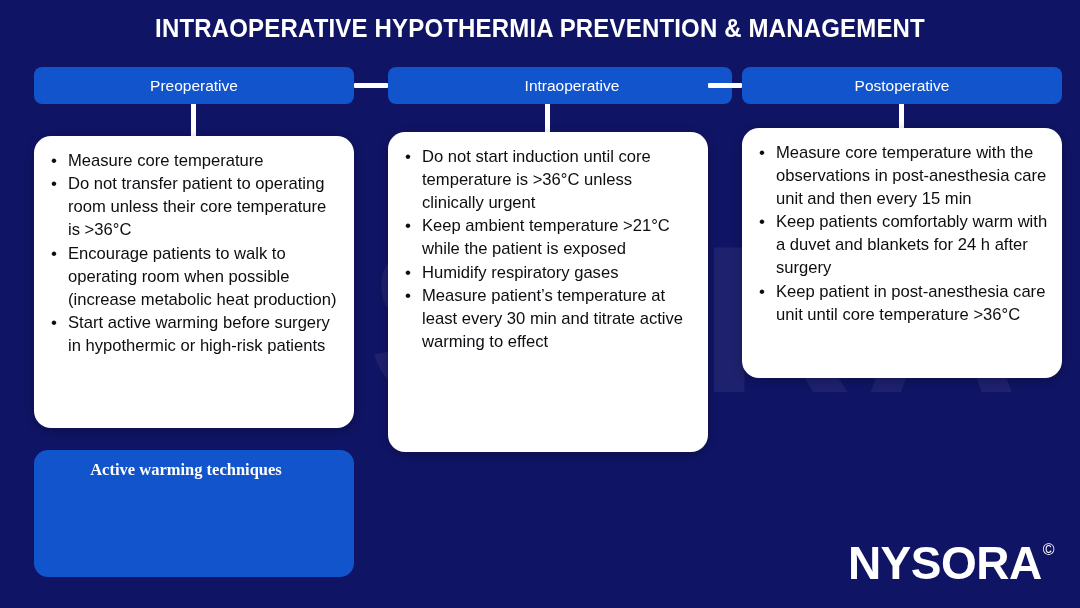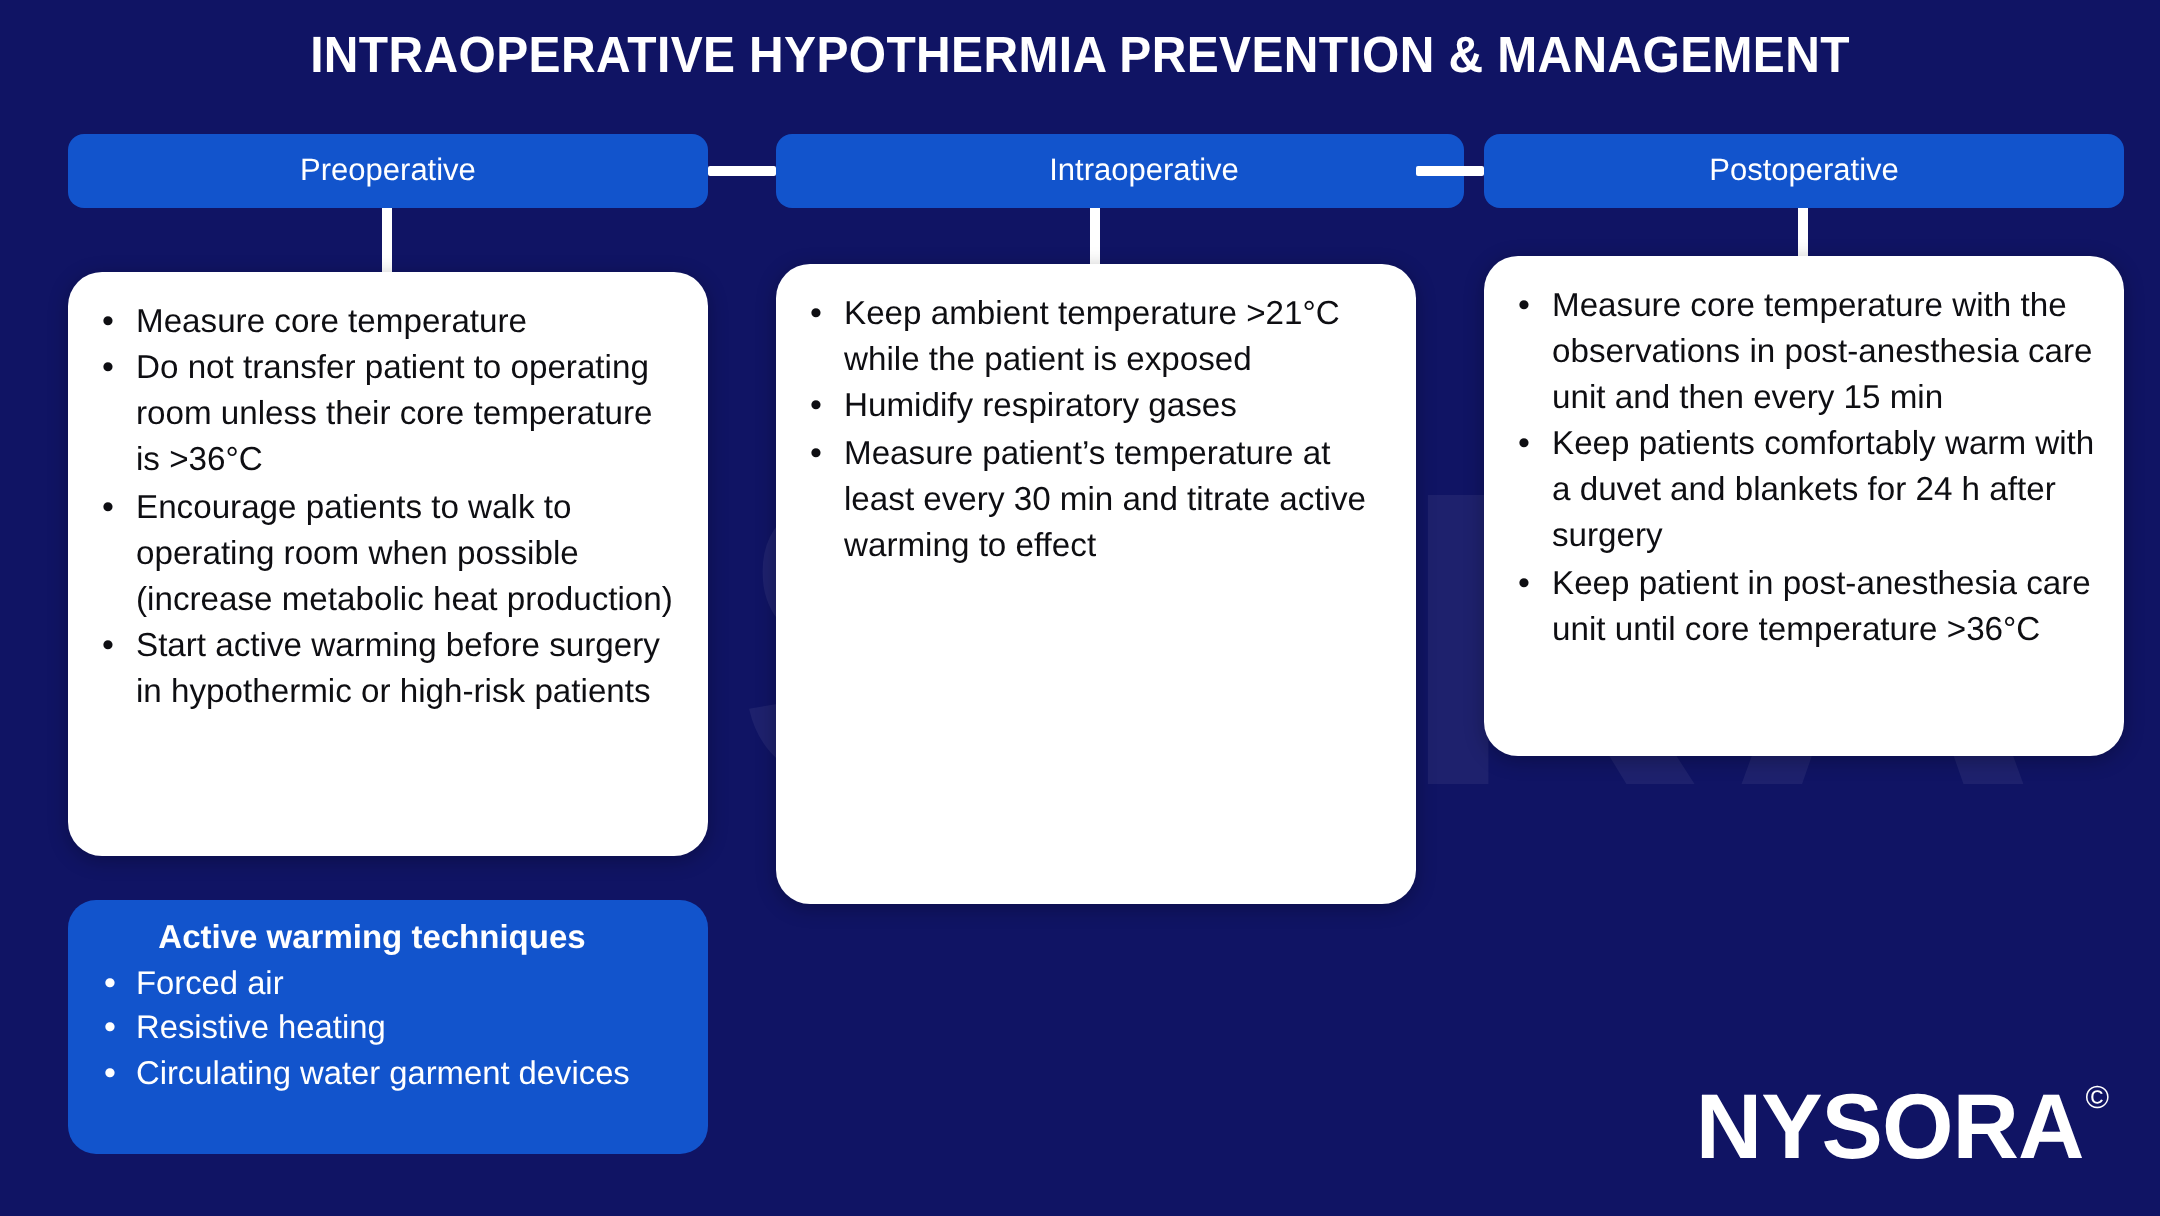--- a/index.html
+++ b/index.html
@@ -130,20 +130,21 @@
     height: 127px;
     background: #1254cc;
     border-radius: 14px;
   }
   #warming-title {
     color: #ffffff;
     font-size: 16.5px;
     font-weight: bold;
     text-align: center;
     padding: 10px 26px 2px 10px;
+    font-family: Liberation Serif, serif;
   }
   #warming-box ul {
     margin: 0;
     padding: 0 12px 0 34px;
     list-style: none;
   }
   #warming-box li {
     position: relative;
     color: #ffffff;
     font-size: 16.4px;
@@ -206,39 +207,35 @@
   <ul>
     <li>Measure core temperature</li>
     <li>Do not transfer patient to operating room unless their core temperature is &gt;36°C</li>
     <li>Encourage patients to walk to operating room when possible (increase metabolic heat production)</li>
     <li>Start active warming before surgery in hypothermic or high-risk patients</li>
   </ul>
 </div>
 
 <div class="card" id="card-1">
   <ul>
+    <li>Do not start induction until core temperature is &gt;36°C unless clinically urgent</li>
     <li>Keep ambient temperature &gt;21°C while the patient is exposed</li>
     <li>Humidify respiratory gases</li>
     <li>Measure patient’s temperature at least every 30 min and titrate active warming to effect</li>
   </ul>
 </div>
 
 <div class="card" id="card-2">
   <ul>
     <li>Measure core temperature with the observations in post-anesthesia care unit and then every 15 min</li>
     <li>Keep patients comfortably warm with a duvet and blankets for 24 h after surgery</li>
     <li>Keep patient in post-anesthesia care unit until core temperature &gt;36°C</li>
   </ul>
 </div>
 
 <div id="warming-box">
   <div id="warming-title">Active warming techniques</div>
-  <ul>
-    <li>Forced air</li>
-    <li>Resistive heating</li>
-    <li>Circulating water garment devices</li>
-  </ul>
 </div>
 
 <div id="logo">
   <span>NYSORA</span>
   <span id="logo-mark">©</span>
 </div>
 
 </body></html>

